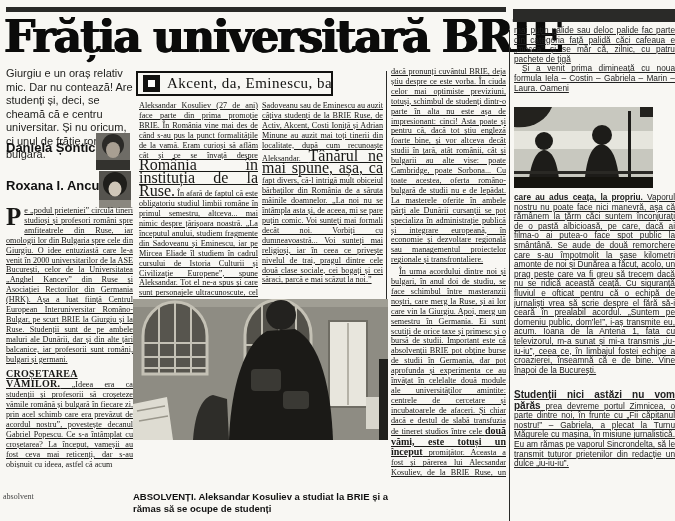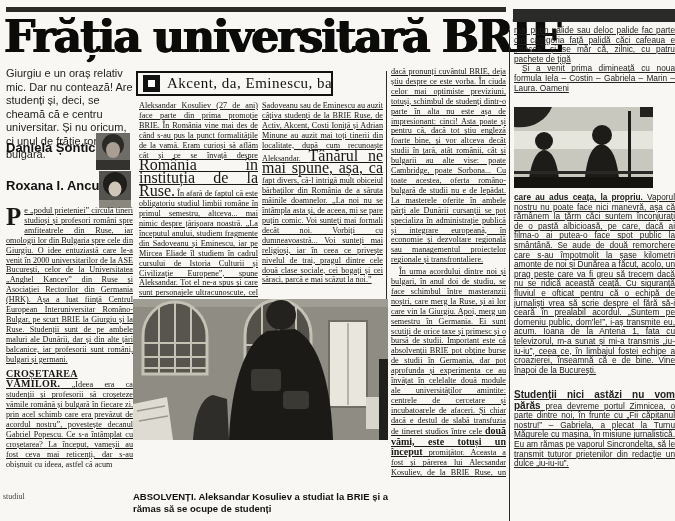--- a/index.html
+++ b/index.html
@@ -65,21 +65,21 @@
       <circle cx="16" cy="13" r="12" fill="#1f1e1b"></circle>
       <ellipse cx="16" cy="18" rx="6.5" ry="7.5" fill="#cfc6b8"></ellipse>
       <rect y="29" width="32" height="8" fill="#8a877f"></rect>
     </svg>
   </div>
 
   <div class="abs bodytxt clip" style="left:6px;top:206px;width:127px;height:262px;">
     <p><span class="dropcap">P</span><span>e „podul prieteniei” circulă tineri studioși și profesori români spre amfiteatrele din Ruse, iar omologii lor din Bulgaria spre cele din Giurgiu. O idee entuziastă care le-a venit în 2000 universitarilor de la ASE București, celor de la Universitatea „Anghel Kancev” din Ruse și Asociației Rectorilor din Germania (HRK). Așa a luat ființă Centrul European Interuniversitar Româno-Bulgar, pe scurt BRIE la Giurgiu și la Ruse. Studenții sunt de pe ambele maluri ale Dunării, dar și din alte țări balcanice, iar profesorii sunt români, bulgari și germani.</span></p>
     <p style="margin-top:4px;"><span class="subhead">CROȘETAREA VĂMILOR.</span><span> „Ideea era ca studenții și profesorii să croșeteze vămile română și bulgară în fiecare zi, prin acel schimb care era prevăzut de acordul nostru”, povestește decanul Gabriel Popescu. Ce s-a întâmplat cu croșetarea? La început, vameșii au fost ceva mai reticenți, dar s-au obișnuit cu ideea, astfel că acum</span></p>
   </div>
-  <div class="abs fragment" style="left:3px;top:492px;">studiul</div>
+  <div class="abs fragment" style="left:3px;top:492px;">absolvent</div>
 
   <div class="abs qbox" style="left:136px;top:71px;width:193px;height:21px;">
     <span class="qsq"></span>
     <span class="qhead">Akcent, da, Eminescu, ba</span>
   </div>
 
   <div class="abs bodytxt clip" style="left:139px;top:101px;width:119px;height:197px;">
     <p><span>Aleksandar Kosuliev (27 de ani) face parte din prima promoție BRIE. În România vine mai des de când s-au pus la punct formalitățile de la vamă. Eram curioși să aflăm cât și ce se învață despre </span><span class="inline-em">România în instituția de la Ruse.</span><span> În afară de faptul că este obligatoriu studiul limbii române în primul semestru, altceva... mai nimic despre țărișoara noastră. „La începutul anului, studiem fragmente din Sadoveanu și Eminescu, iar pe Mircea Eliade îl studiem în cadrul cursului de Istoria Culturii și Civilizație Europene”, spune Aleksandar. Tot el ne-a spus și care sunt personajele ultracunoscute, cel puțin la Ruse. Dacă de</span></p>
   </div>
   <div class="abs bodytxt clip" style="left:262px;top:101px;width:121px;height:193px;">

